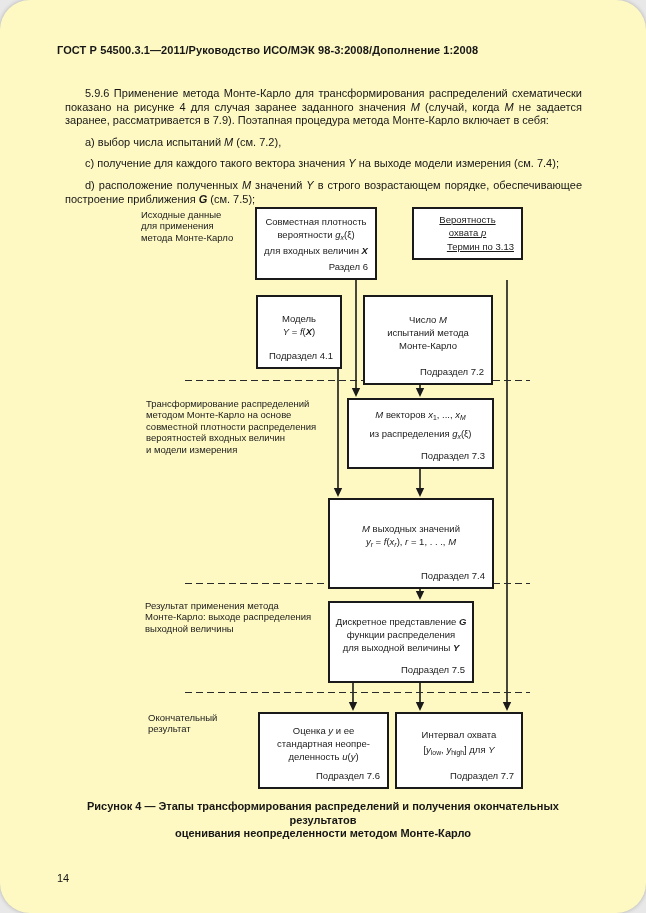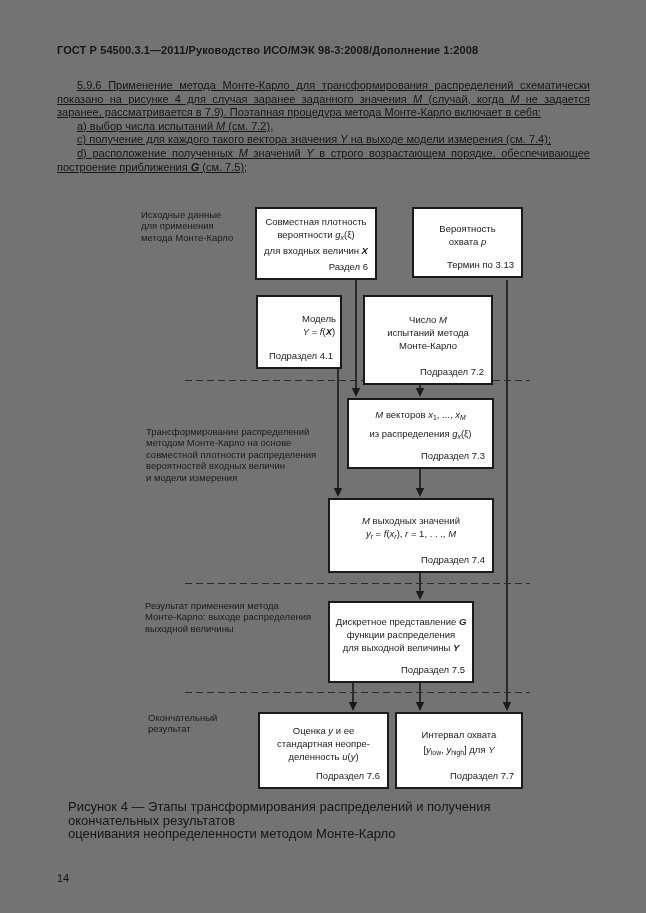--- a/index.html
+++ b/index.html
@@ -1,39 +1,39 @@
 <!DOCTYPE html>
 <html><head>
 <meta charset="utf-8">
 <style>
   html,body{margin:0;padding:0;background:#e8e8e8;}
   .page{
-    position:relative;width:646px;height:913px;background:#737373;
+    position:relative;width:646px;height:913px;background:#fef9c3;
     font-family:"Liberation Sans","DejaVu Sans",sans-serif;color:#161616;
-    overflow:hidden;margin:0 auto;box-shadow:0 0 4px rgba(0,0,0,.25);
+    overflow:hidden;margin:0 auto;box-shadow:0 0 4px rgba(0,0,0,.25);border-radius:30px;
   }
   .hdr{position:absolute;left:57px;top:44px;width:540px;
        font-size:11px;font-weight:bold;letter-spacing:0.1px;}
   .body-text{position:absolute;left:57px;top:79px;width:533px;}
-  .body-text p{margin:0;text-indent:20px;text-align:justify;
-       font-size:11px;line-height:13.6px;text-decoration:underline;}
+  .body-text p{margin:8px;text-indent:20px;text-align:justify;
+       font-size:11px;line-height:13.6px;}
   .r-i{font-style:italic}
   .r-bi{font-weight:bold;font-style:italic}
   .r-sub{font-size:0.72em;vertical-align:-0.25em}
   .r-isub{font-size:0.72em;vertical-align:-0.25em;font-style:italic}
   .side-label{position:absolute;font-size:9.5px;line-height:11.4px;color:#1a1a1a;}
   .dbox{
     position:absolute;box-sizing:border-box;border:2px solid #1a1a1a;background:#fff;
     display:flex;flex-direction:column;font-size:9.5px;line-height:13px;color:#1a1a1a;
   }
   .box-lines{flex:1;display:flex;flex-direction:column;justify-content:center;
     text-align:center;padding:3px 4px 0 4px;}
   .box-ref{text-align:right;padding:0 7px 5px 0;font-size:9.5px;white-space:nowrap;}
-  .caption{position:absolute;left:68px;top:800px;width:510px;
-    font-size:13px;line-height:13.5px;}
+  .caption{position:absolute;left:68px;top:800px;width:510px;text-align:center;
+    font-size:11px;line-height:13.5px;font-weight:bold;}
   .pagenum{position:absolute;left:57px;top:824px;font-size:11px;margin-top:48px;}
   .connectors{position:absolute;left:0;top:0;pointer-events:none;}
 </style>
 </head>
 <body>
 
 <div class="page">
 
   <div class="hdr">ГОСТ Р 54500.3.1—2011/Руководство ИСО/МЭК 98-3:2008/Дополнение 1:2008</div>
 
@@ -42,21 +42,21 @@
     <p>a) выбор числа испытаний <span class="r-i">M</span> (см. 7.2),</p>
     <p>c) получение для каждого такого вектора значения <span class="r-i">Y</span> на выходе модели измерения (см. 7.4);</p>
     <p>d) расположение полученных <span class="r-i">M</span> значений <span class="r-i">Y</span> в строго возрастающем порядке, обеспечивающее построение приближения <span class="r-bi">G</span> (см. 7.5);</p>
   </div>
 
   <div class="side-label" style="left:141px;top:209px;">
       <div>Исходные данные</div>
       <div>для применения</div>
       <div>метода Монте-Карло</div>
     </div>
-  <div class="side-label" style="left:146px;top:398px;margin-top:28px;">
+  <div class="side-label" style="left:146px;top:398px;">
       <div>Трансформирование распределений</div>
       <div>методом Монте-Карло на основе</div>
       <div>совместной плотности распределения</div>
       <div>вероятностей входных величин</div>
       <div>и модели измерения</div>
     </div>
   <div class="side-label" style="left:145px;top:600px;">
       <div>Результат применения метода</div>
       <div>Монте-Карло: выходе распределения</div>
       <div>выходной величины</div>
@@ -95,28 +95,28 @@
   </svg>
 
   <div class="dbox" style="left:255px;top:207px;width:122px;height:73px;">
     <div class="box-lines">
         <div>Совместная плотность</div>
         <div>вероятности <span class="r-i">g</span><span class="r-isub">x</span>(ξ)</div>
         <div>для входных величин <span class="r-bi">X</span></div>
       </div>
     <div class="box-ref">Раздел 6</div>
   </div>
-  <div class="dbox" style="left:412px;top:207px;width:111px;height:71px;">
+  <div class="dbox" style="left:412px;top:207px;width:111px;height:53px;text-decoration:underline;">
     <div class="box-lines">
         <div>Вероятность</div>
         <div>охвата <span class="r-i">p</span></div>
       </div>
     <div class="box-ref">Термин по 3.13</div>
   </div>
-  <div class="dbox" style="left:256px;top:295px;width:86px;height:74px;align-items:flex-end;">
+  <div class="dbox" style="left:256px;top:295px;width:86px;height:74px;">
     <div class="box-lines">
         <div>Модель</div>
         <div><span class="r-i">Y</span> = <span class="r-i">f</span>(<span class="r-bi">X</span>)</div>
       </div>
     <div class="box-ref">Подраздел 4.1</div>
   </div>
   <div class="dbox" style="left:363px;top:295px;width:130px;height:90px;">
     <div class="box-lines">
         <div>Число <span class="r-i">M</span></div>
         <div>испытаний метода</div>
@@ -124,21 +124,21 @@
       </div>
     <div class="box-ref">Подраздел 7.2</div>
   </div>
   <div class="dbox" style="left:347px;top:398px;width:147px;height:71px;">
     <div class="box-lines" style="line-height:16px;">
         <div><span class="r-i">M</span> векторов <span class="r-i">x</span><span class="r-sub">1</span>, ..., <span class="r-i">x</span><span class="r-isub">M</span></div>
         <div>из распределения <span class="r-i">g</span><span class="r-isub">x</span>(ξ)</div>
       </div>
     <div class="box-ref">Подраздел 7.3</div>
   </div>
-  <div class="dbox" style="left:328px;top:498px;width:166px;height:75px;">
+  <div class="dbox" style="left:328px;top:498px;width:166px;height:91px;">
     <div class="box-lines">
         <div><span class="r-i">M</span> выходных значений</div>
         <div><span class="r-i">y</span><span class="r-isub">r</span> = <span class="r-i">f</span>(<span class="r-i">x</span><span class="r-isub">r</span>), <span class="r-i">r</span> = 1, . . ., <span class="r-i">M</span></div>
       </div>
     <div class="box-ref">Подраздел 7.4</div>
   </div>
   <div class="dbox" style="left:328px;top:601px;width:146px;height:82px;">
     <div class="box-lines">
         <div>Дискретное представление <span class="r-bi">G</span></div>
         <div>функции распределения</div>

